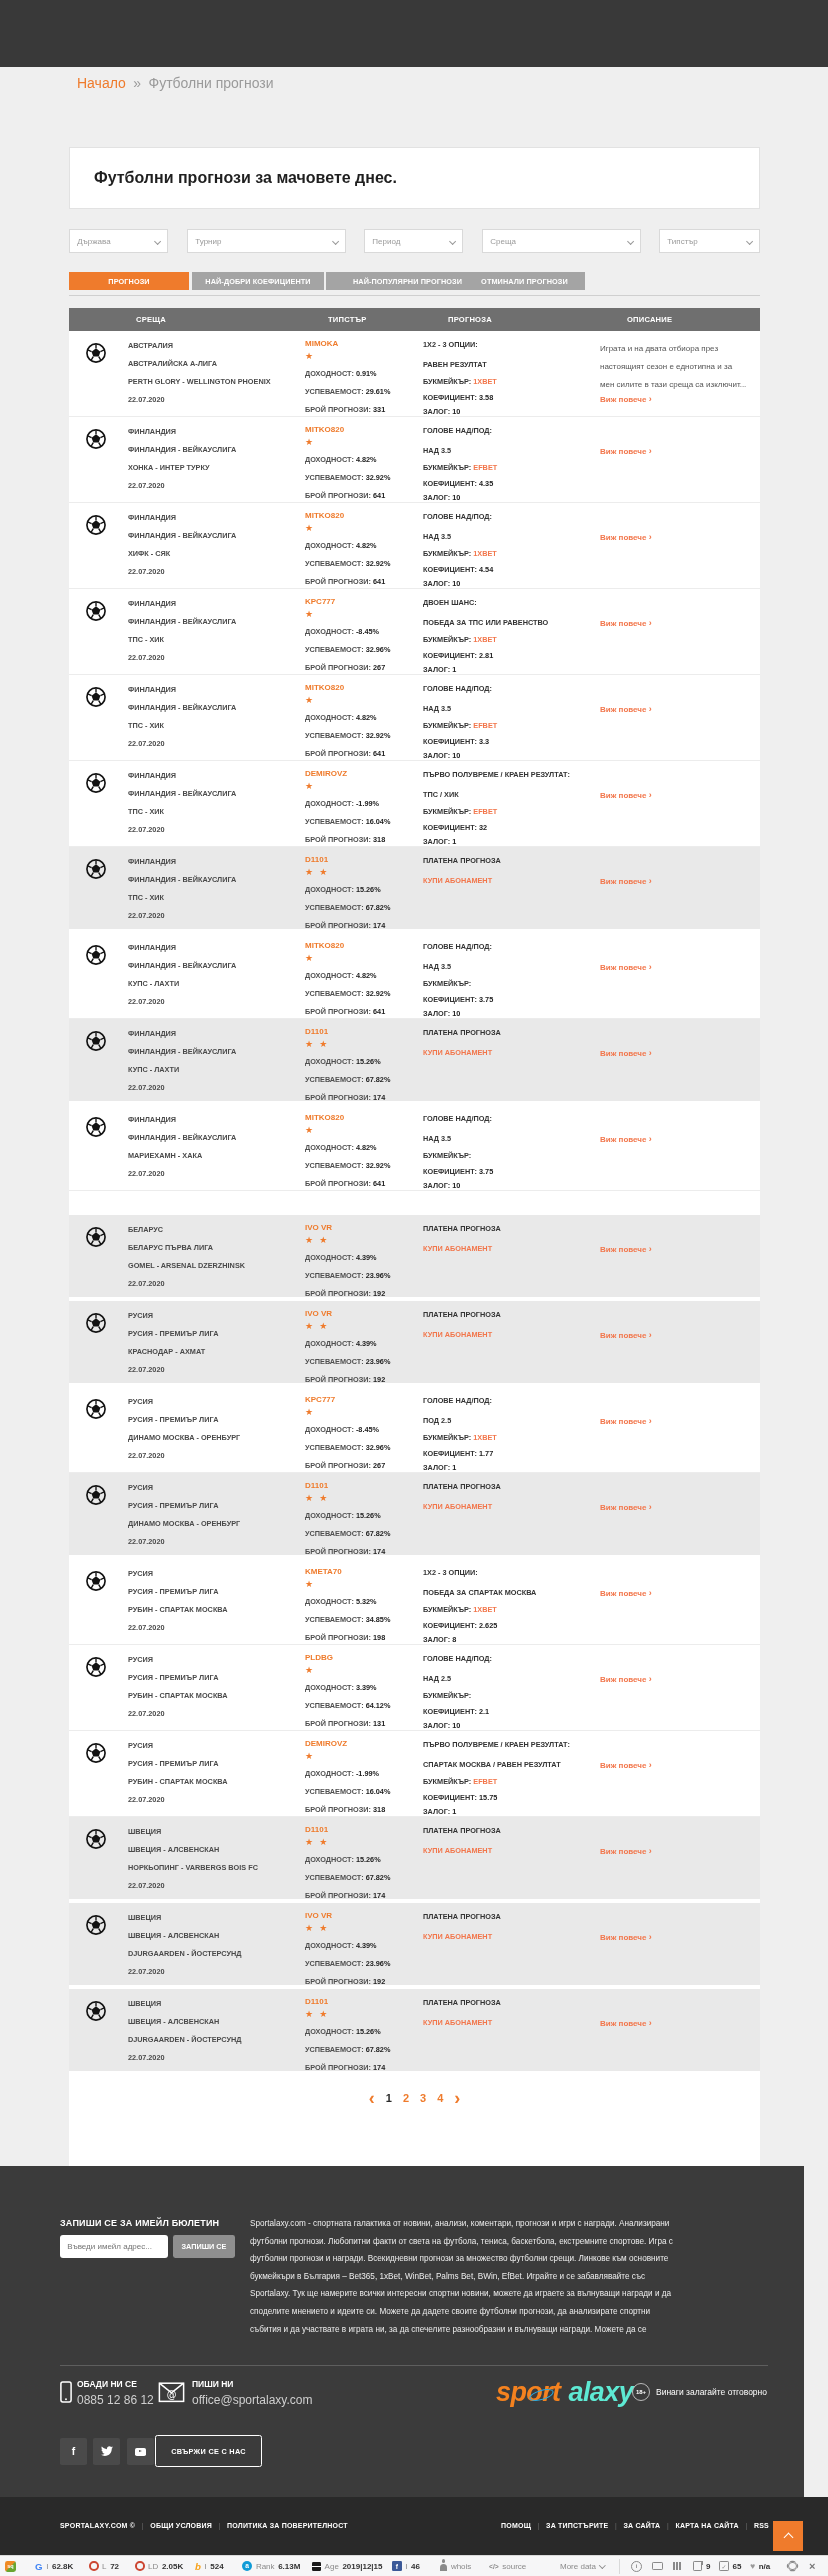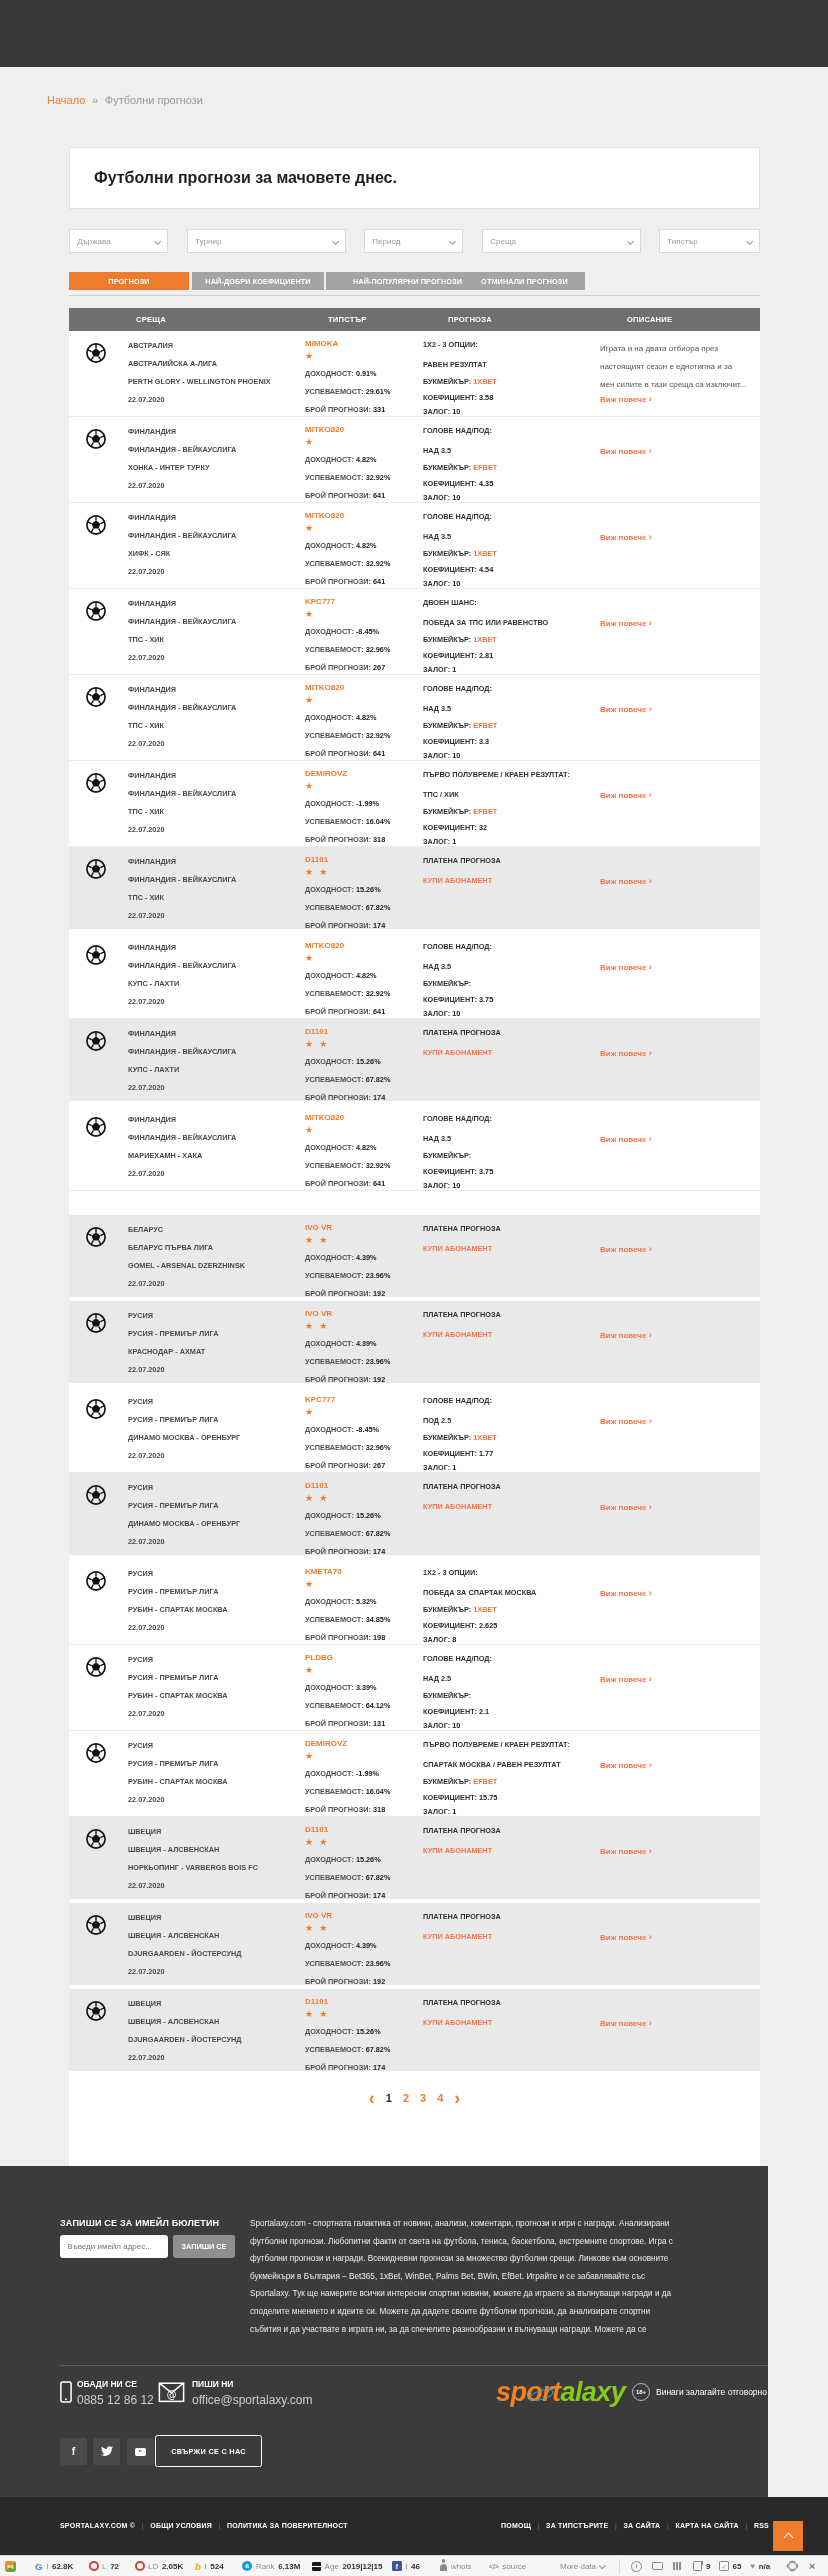--- a/index.html
+++ b/index.html
@@ -1,20 +1,20 @@
 <!DOCTYPE html>
 <html style="font-size:9.7px"><head>
 <meta charset="utf-8">
 <style>
   html,body{margin:0;padding:0;}
   body{background:#efefef;font-family:"Liberation Sans","DejaVu Sans",sans-serif;}
   #page{position:relative;width:828px;height:2576px;background:#efefef;overflow:hidden;}
 
   .top-band{position:absolute;top:0;left:0;width:828px;height:67px;background:#393939;}
-  .breadcrumb{position:absolute;top:75px;left:47px;font-size:11px;color:#9a9a9a;margin-top:19px;}
+  .breadcrumb{position:absolute;top:75px;left:77px;font-size:14px;color:#9a9a9a;}
   .breadcrumb .home{color:#ef7b2c;text-decoration:none;cursor:pointer;}
   .breadcrumb .sep{margin:0 3.6px;color:#9a9a9a;}
 
   .title-card{position:absolute;top:147px;left:69px;width:691px;height:62px;background:#fff;border:0.6px solid #e2e2e2;box-sizing:border-box;display:flex;align-items:center;}
   .title-card h1{margin:0 0 0 24px;font-size:16px;font-weight:bold;color:#1f1f1f;}
 
   .filter{position:absolute;top:229px;height:24px;background:#fff;border:0.6px solid #d9d9d9;box-sizing:border-box;color:#9a9a9a;font-size:8px;display:flex;align-items:center;padding-left:7.3px;cursor:pointer;}
   .filter .chev{position:absolute;right:7.3px;top:9px;width:4.2px;height:4.2px;border-right:0.9px solid #9a9a9a;border-bottom:0.9px solid #9a9a9a;transform:rotate(45deg);}
   .filter:nth-of-type(1){left:69px;width:99px;}
   .filter:nth-of-type(2){left:187px;width:159px;}
@@ -62,36 +62,36 @@
   .desc-lines{position:absolute;top:8.5px;left:0;font-size:8px;color:#555;line-height:18px;}
   .more{position:absolute;left:0;font-size:8px;font-weight:bold;color:#f2764b;text-decoration:none;cursor:pointer;}
   .more .arr{font-size:9px;margin-left:2.4px;}
 
   .pagination{position:absolute;top:1781px;left:0;width:691px;text-align:center;}
   .pagination span,.pagination a{display:inline-block;margin:0 5.5px;vertical-align:middle;cursor:pointer;text-decoration:none;}
   .pg-arrow{font-size:18px;font-weight:bold;color:#ef7b2c;line-height:18px;}
   .pg-num{font-size:11px;color:#ef7b2c;font-weight:bold;}
   .pg-num.current{color:#2b2b2b;}
 
-  footer{position:absolute;top:2166px;left:0;width:768px;height:331px;background:#3b3b3b;}
+  footer{position:absolute;top:2166px;left:0;width:768px;height:331px;background:#3b3b3b;padding-left:36px;}
   .nl-head{position:absolute;top:52px;left:60px;color:#fff;font-size:9px;font-weight:bold;letter-spacing:0.2px;}
   .nl-input{position:absolute;top:69px;left:60px;width:108px;height:23px;border:none;border-radius:3px;background:#fff;box-sizing:border-box;padding:0 7.3px;font-size:8px;color:#666;font-family:inherit;}
   .nl-btn{position:absolute;top:69px;left:173px;width:62px;height:23px;background:#8f8f8f;border:none;border-radius:2.4px;color:#fff;font-size:7.3px;font-weight:bold;font-family:inherit;cursor:pointer;}
   .about{position:absolute;top:49px;left:250px;width:517px;font-size:8.2px;line-height:17.6px;color:#ededed;}
   .f-divider{position:absolute;top:199px;left:60px;width:708px;height:0.6px;background:rgba(255,255,255,.18);}
 
   .phone-ic{position:absolute;top:215px;left:60px;}
   .mail-ic{position:absolute;top:216px;left:158px;}
   .ct-title{position:absolute;color:#fff;font-size:8.5px;font-weight:bold;}
   .ct-value{position:absolute;color:#cfcfcf;font-size:12px;}
   .call-t{top:213px;left:77px;} .call-v{top:227px;left:77px;}
   .write-t{top:213px;left:192px;} .write-v{top:227px;left:192px;}
 
   .logo{position:absolute;top:211px;left:496px;font-size:27px;font-weight:bold;font-style:italic;letter-spacing:-0.6px;cursor:pointer;}
-  .logo .p1{color:#f5821f;} .logo .p2{color:#84cc16;}
+  .logo .p1{color:#f5821f;} .logo .p2{color:#5eead4;margin-left:8px;}
   .logo .ring{position:absolute;left:33px;top:13.3px;width:23px;height:8px;border:1.8px solid #29a9e1;border-radius:50%;transform:rotate(-16deg);}
   .resp-badge{position:absolute;top:217px;left:632px;width:16px;height:16px;border:1.2px solid #b9b9b9;border-radius:50%;color:#fff;font-size:6px;font-weight:bold;display:flex;align-items:center;justify-content:center;}
   .resp-text{position:absolute;top:221px;left:656px;color:#fff;font-size:8.5px;}
 
   .social{position:absolute;top:272px;left:0;}
   .soc-btn{position:absolute;top:0;width:27px;height:27px;background:#4a4a4a;border-radius:1.8px;display:flex;align-items:center;justify-content:center;cursor:pointer;color:#fff;font-weight:bold;font-size:10.3px;}
   .soc-0{left:60px;} .soc-1{left:93px;} .soc-2{left:127px;}
   .yt-box{width:11px;height:8px;background:#fff;border-radius:1.8px;position:relative;}
   .yt-box:after{content:"";position:absolute;left:4.2px;top:2.1px;border-left:3.6px solid #4a4a4a;border-top:1.8px solid transparent;border-bottom:1.8px solid transparent;}
   .contact-btn{position:absolute;top:269px;left:155px;width:107px;height:32px;border:1.2px solid #fff;border-radius:2.4px;box-sizing:border-box;color:#fff;font-size:7.3px;font-weight:bold;letter-spacing:0.3px;display:flex;align-items:center;justify-content:center;cursor:pointer;background:transparent;font-family:inherit;}

